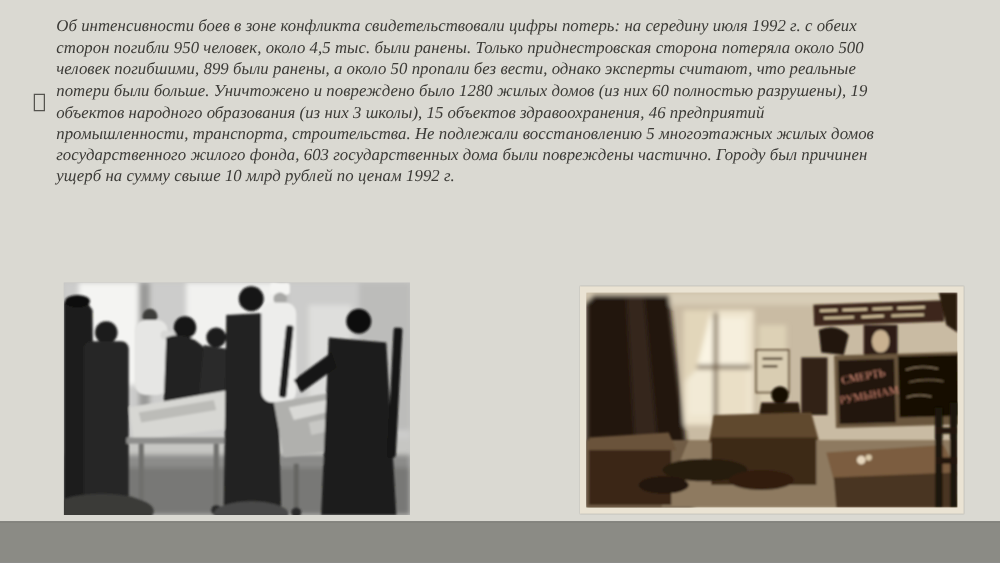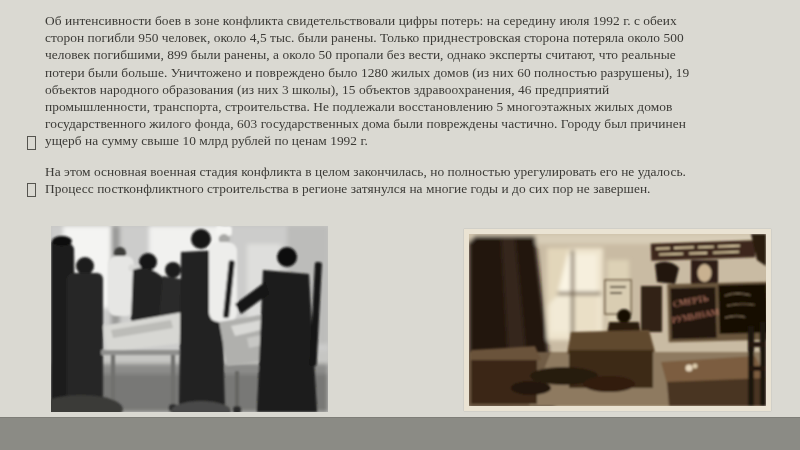--- a/index.html
+++ b/index.html
@@ -8,21 +8,21 @@
     position:relative;
     width:800px;height:450px;
     background:#dad9d2;
     overflow:hidden;
     font-family:"Liberation Serif","DejaVu Serif",serif;
   }
   .content{
     position:absolute;left:27px;top:12px;width:760px;
   }
   .bullet-row{
-    display:flex;align-items:flex-end;margin-bottom:13px;
+    display:flex;align-items:center;margin-bottom:13px;font-style:italic;
   }
   .bullet-glyph{
     flex:none;
     width:7px;height:12px;
     border:1.4px solid #55544f;
     margin:3px 9px 0 0;
     background:transparent;
   }
   .bullet-text{
     white-space:pre;
@@ -56,25 +56,20 @@
       <span class="bullet-glyph"></span>
       <div class="bullet-text">Об интенсивности боев в зоне конфликта свидетельствовали цифры потерь: на середину июля 1992 г. с обеих
 сторон погибли 950 человек, около 4,5 тыс. были ранены. Только приднестровская сторона потеряла около 500
 человек погибшими, 899 были ранены, а около 50 пропали без вести, однако эксперты считают, что реальные
 потери были больше. Уничтожено и повреждено было 1280 жилых домов (из них 60 полностью разрушены), 19
 объектов народного образования (из них 3 школы), 15 объектов здравоохранения, 46 предприятий
 промышленности, транспорта, строительства. Не подлежали восстановлению 5 многоэтажных жилых домов
 государственного жилого фонда, 603 государственных дома были повреждены частично. Городу был причинен
 ущерб на сумму свыше 10 млрд рублей по ценам 1992 г.</div>
     </div>
-    <div class="bullet-row">
-      <span class="bullet-glyph"></span>
-      <div class="bullet-text">На этом основная военная стадия конфликта в целом закончилась, но полностью урегулировать его не удалось.
-Процесс постконфликтного строительства в регионе затянулся на многие годы и до сих пор не завершен.</div>
-    </div>
   </div>
 
   <div class="photo photo-left" role="img" aria-label="Черно-белое фото: раненые на носилках, вокруг военные и медики">
     <svg viewBox="0 0 277 186" preserveAspectRatio="none">
       <defs>
         <filter id="b1" x="-10%" y="-10%" width="120%" height="120%">
             <feGaussianBlur stdDeviation="1"></feGaussianBlur>
           </filter>
         <filter id="b2" x="-10%" y="-10%" width="120%" height="120%">
             <feGaussianBlur stdDeviation="2"></feGaussianBlur>

